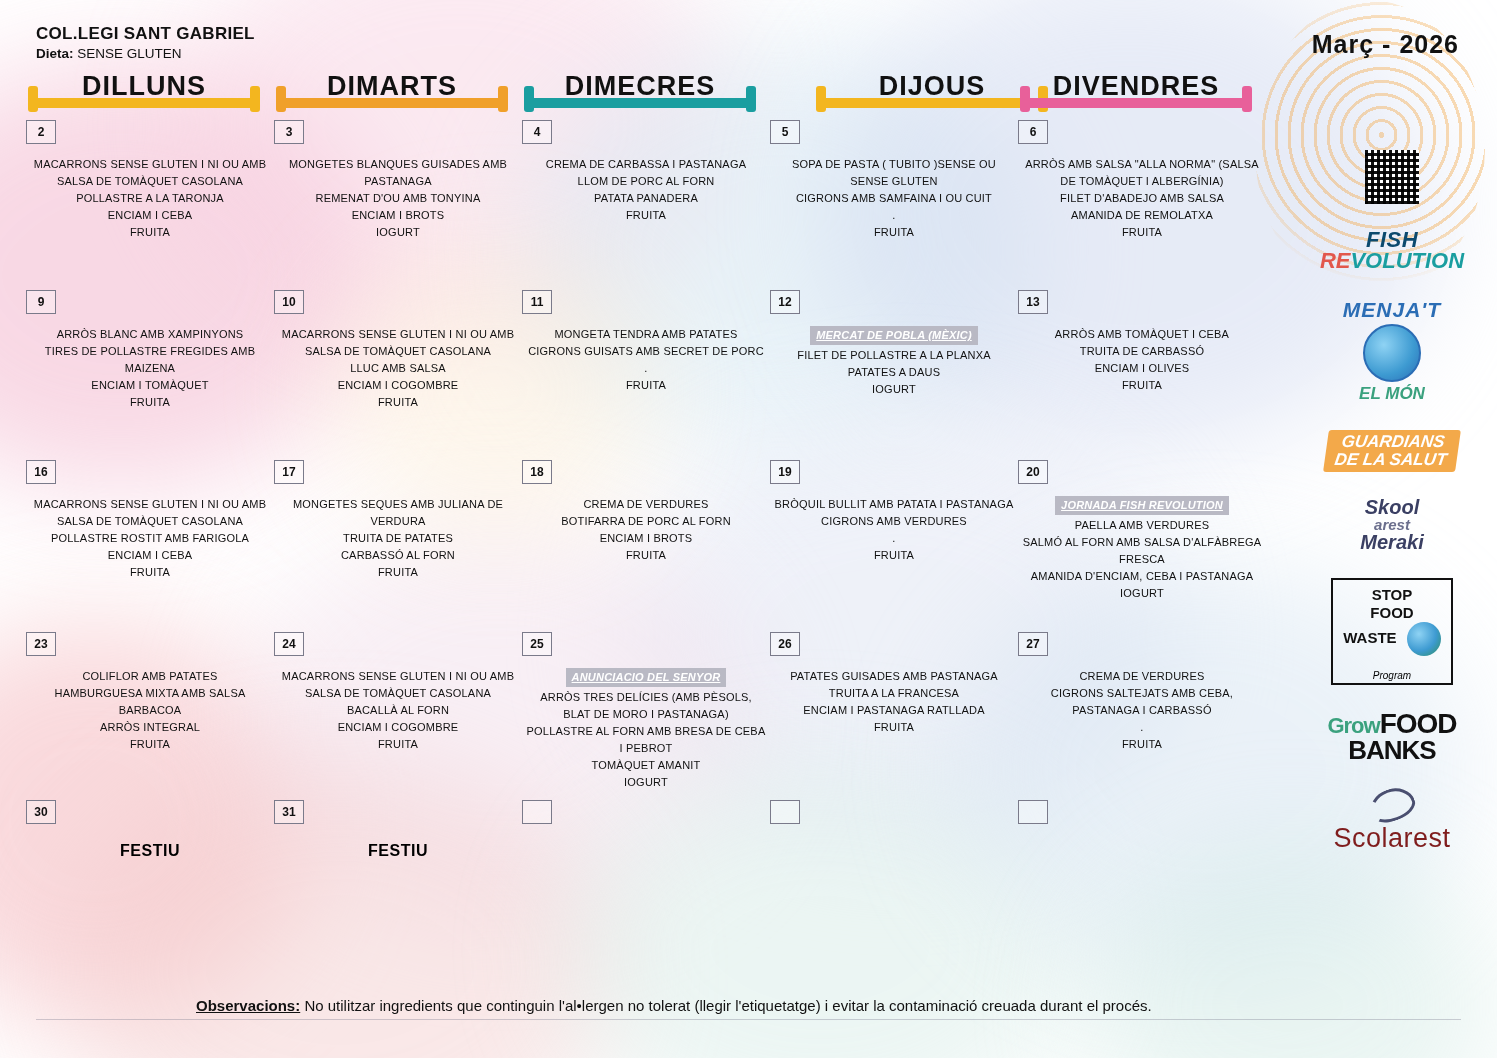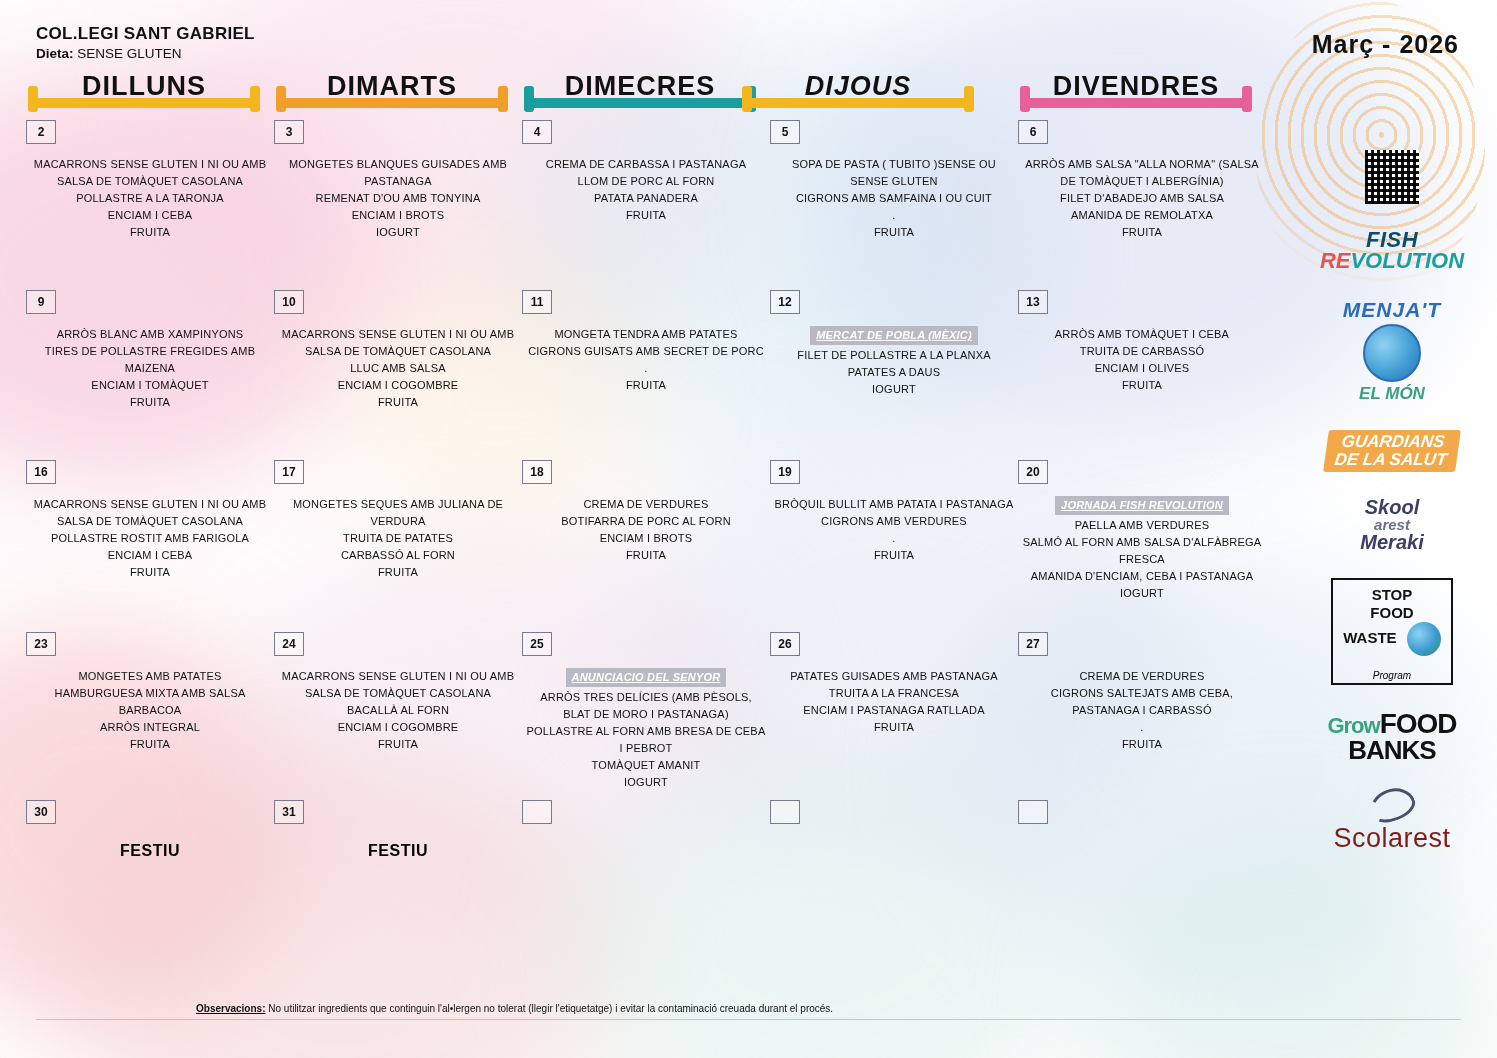--- a/index.html
+++ b/index.html
@@ -99,21 +99,21 @@
   .stop .prog{font-style:italic;font-size:10px;text-align:center;margin-top:14px;}
   .grow{font-weight:bold;line-height:.95;}
   .grow .g1{font-size:28px;color:#111;letter-spacing:-1px;}
   .grow .g1 em{color:#3aa17e;font-style:normal;font-size:22px;}
   .grow .g2{font-size:26px;color:#111;letter-spacing:-1px;}
   .scolarest{font-size:27px;color:#7f1d1d;letter-spacing:.5px;}
   .scolarest .swirl{display:block;width:40px;height:26px;margin:0 auto 2px auto;border:3px solid #4a4f70;
      border-radius:50% 50% 50% 50%/60% 60% 40% 40%;border-left-color:transparent;transform:rotate(-20deg);}
 
   
-  .obs{position:absolute;left:196px;bottom:44px;font-size:10px;color:#111;}
+  .obs{position:absolute;left:196px;bottom:44px;font-size:15px;color:#111;}
   .obs b{text-decoration:underline;}
   .hrule{position:absolute;left:36px;right:36px;bottom:38px;height:1px;background:rgba(120,120,140,.35);}
 </style>
 </head>
 <body>
 
 <div class="bg">
   <div class="blob b1"></div>
     <div class="blob b2"></div>
     <div class="blob b3"></div>
@@ -150,21 +150,21 @@
         <div class="capL" style="background:#f0a02a"></div>
         <div class="capR" style="background:#f0a02a"></div>
         <div class="label">DIMARTS</div>
       </div>
       <div class="dayhead" style="left: 526px; width: 228px;">
         <div class="swoosh" style="background:#1a9ea0"></div>
         <div class="capL" style="background:#1a9ea0"></div>
         <div class="capR" style="background:#1a9ea0"></div>
         <div class="label">DIMECRES</div>
       </div>
-      <div class="dayhead" style="left: 744px; width: 228px; font-style: italic;">
+      <div class="dayhead" style="left: 818px; width: 228px;">
         <div class="swoosh" style="background:#f3b61f"></div>
         <div class="capL" style="background:#f3b61f"></div>
         <div class="capR" style="background:#f3b61f"></div>
         <div class="label">DIJOUS</div>
       </div>
       <div class="dayhead" style="left: 1022px; width: 228px;">
         <div class="swoosh" style="background:#e8609a"></div>
         <div class="capL" style="background:#e8609a"></div>
         <div class="capR" style="background:#e8609a"></div>
         <div class="label">DIVENDRES</div>
@@ -196,21 +196,21 @@
           <div class="menu">
             <div>MACARRONS SENSE GLUTEN I NI OU AMB SALSA DE TOMÀQUET CASOLANA</div>
             <div>POLLASTRE ROSTIT AMB FARIGOLA</div>
             <div>ENCIAM I CEBA</div>
             <div>FRUITA</div>
           </div>
         </div>
         <div class="cell" style="position: absolute; top: 512px; width: 248px;">
           <div class="daynum">23</div>
           <div class="menu">
-            <div>MONGETES AMB PATATES</div>
+            <div>COLIFLOR AMB PATATES</div>
             <div>HAMBURGUESA MIXTA AMB SALSA BARBACOA</div>
             <div>ARRÒS INTEGRAL</div>
             <div>FRUITA</div>
           </div>
         </div>
         <div class="cell" style="position: absolute; top: 680px; width: 248px;">
           <div class="daynum">30</div>
           <div class="festiu">FESTIU</div>
           <div class="menu"></div>
         </div>

